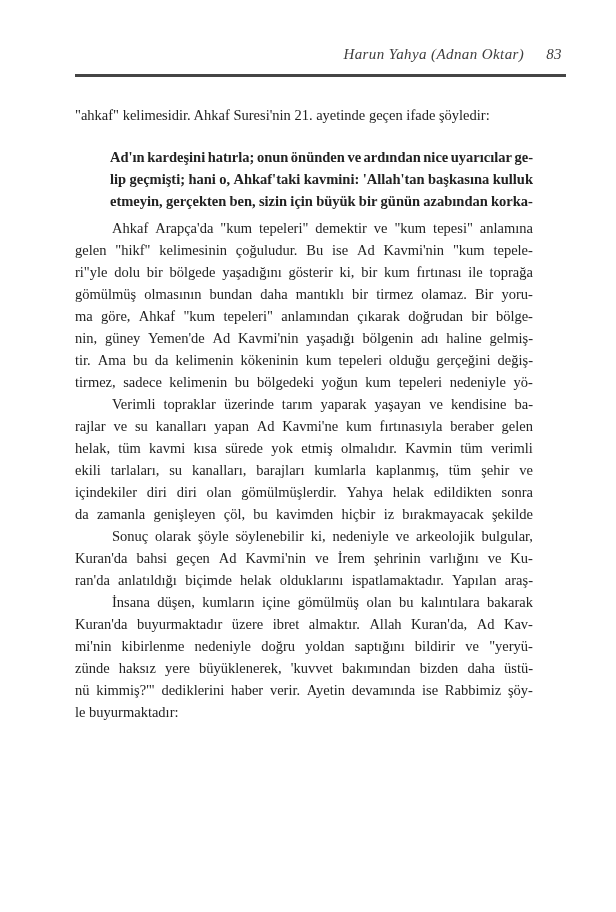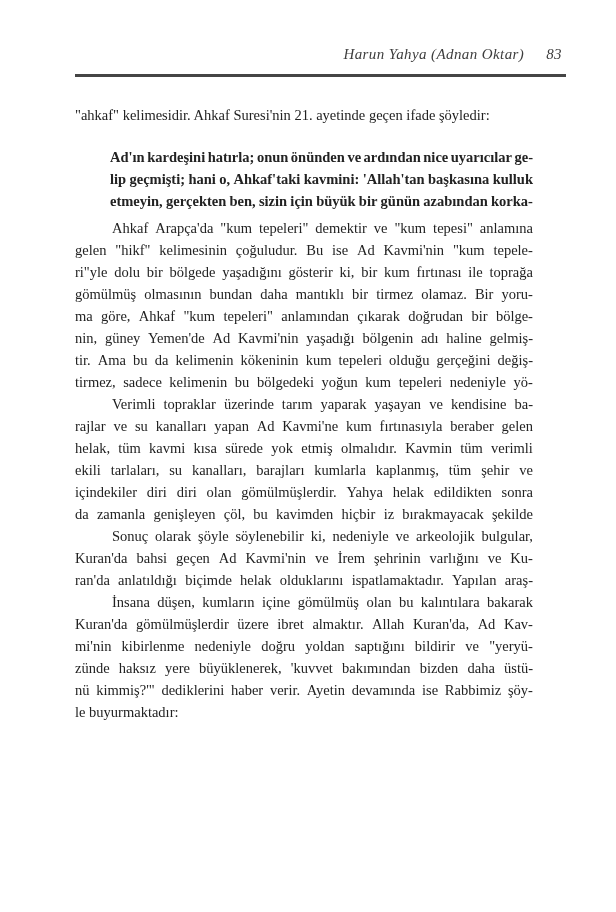--- a/index.html
+++ b/index.html
@@ -305,21 +305,21 @@
           <span>kumların</span>
           <span>içine</span>
           <span>gömülmüş</span>
           <span>olan</span>
           <span>bu</span>
           <span>kalıntılara</span>
           <span>bakarak</span>
         </div>
         <div class="line j">
           <span>Kuran'da</span>
-          <span>gömülmüşlerdir</span>
+          <span>buyurmaktadır</span>
           <span>üzere</span>
           <span>ibret</span>
           <span>almaktır.</span>
           <span>Allah</span>
           <span>Kuran'da,</span>
           <span>Ad</span>
           <span>Kav-</span>
         </div>
         <div class="line j">
           <span>mi'nin</span>

